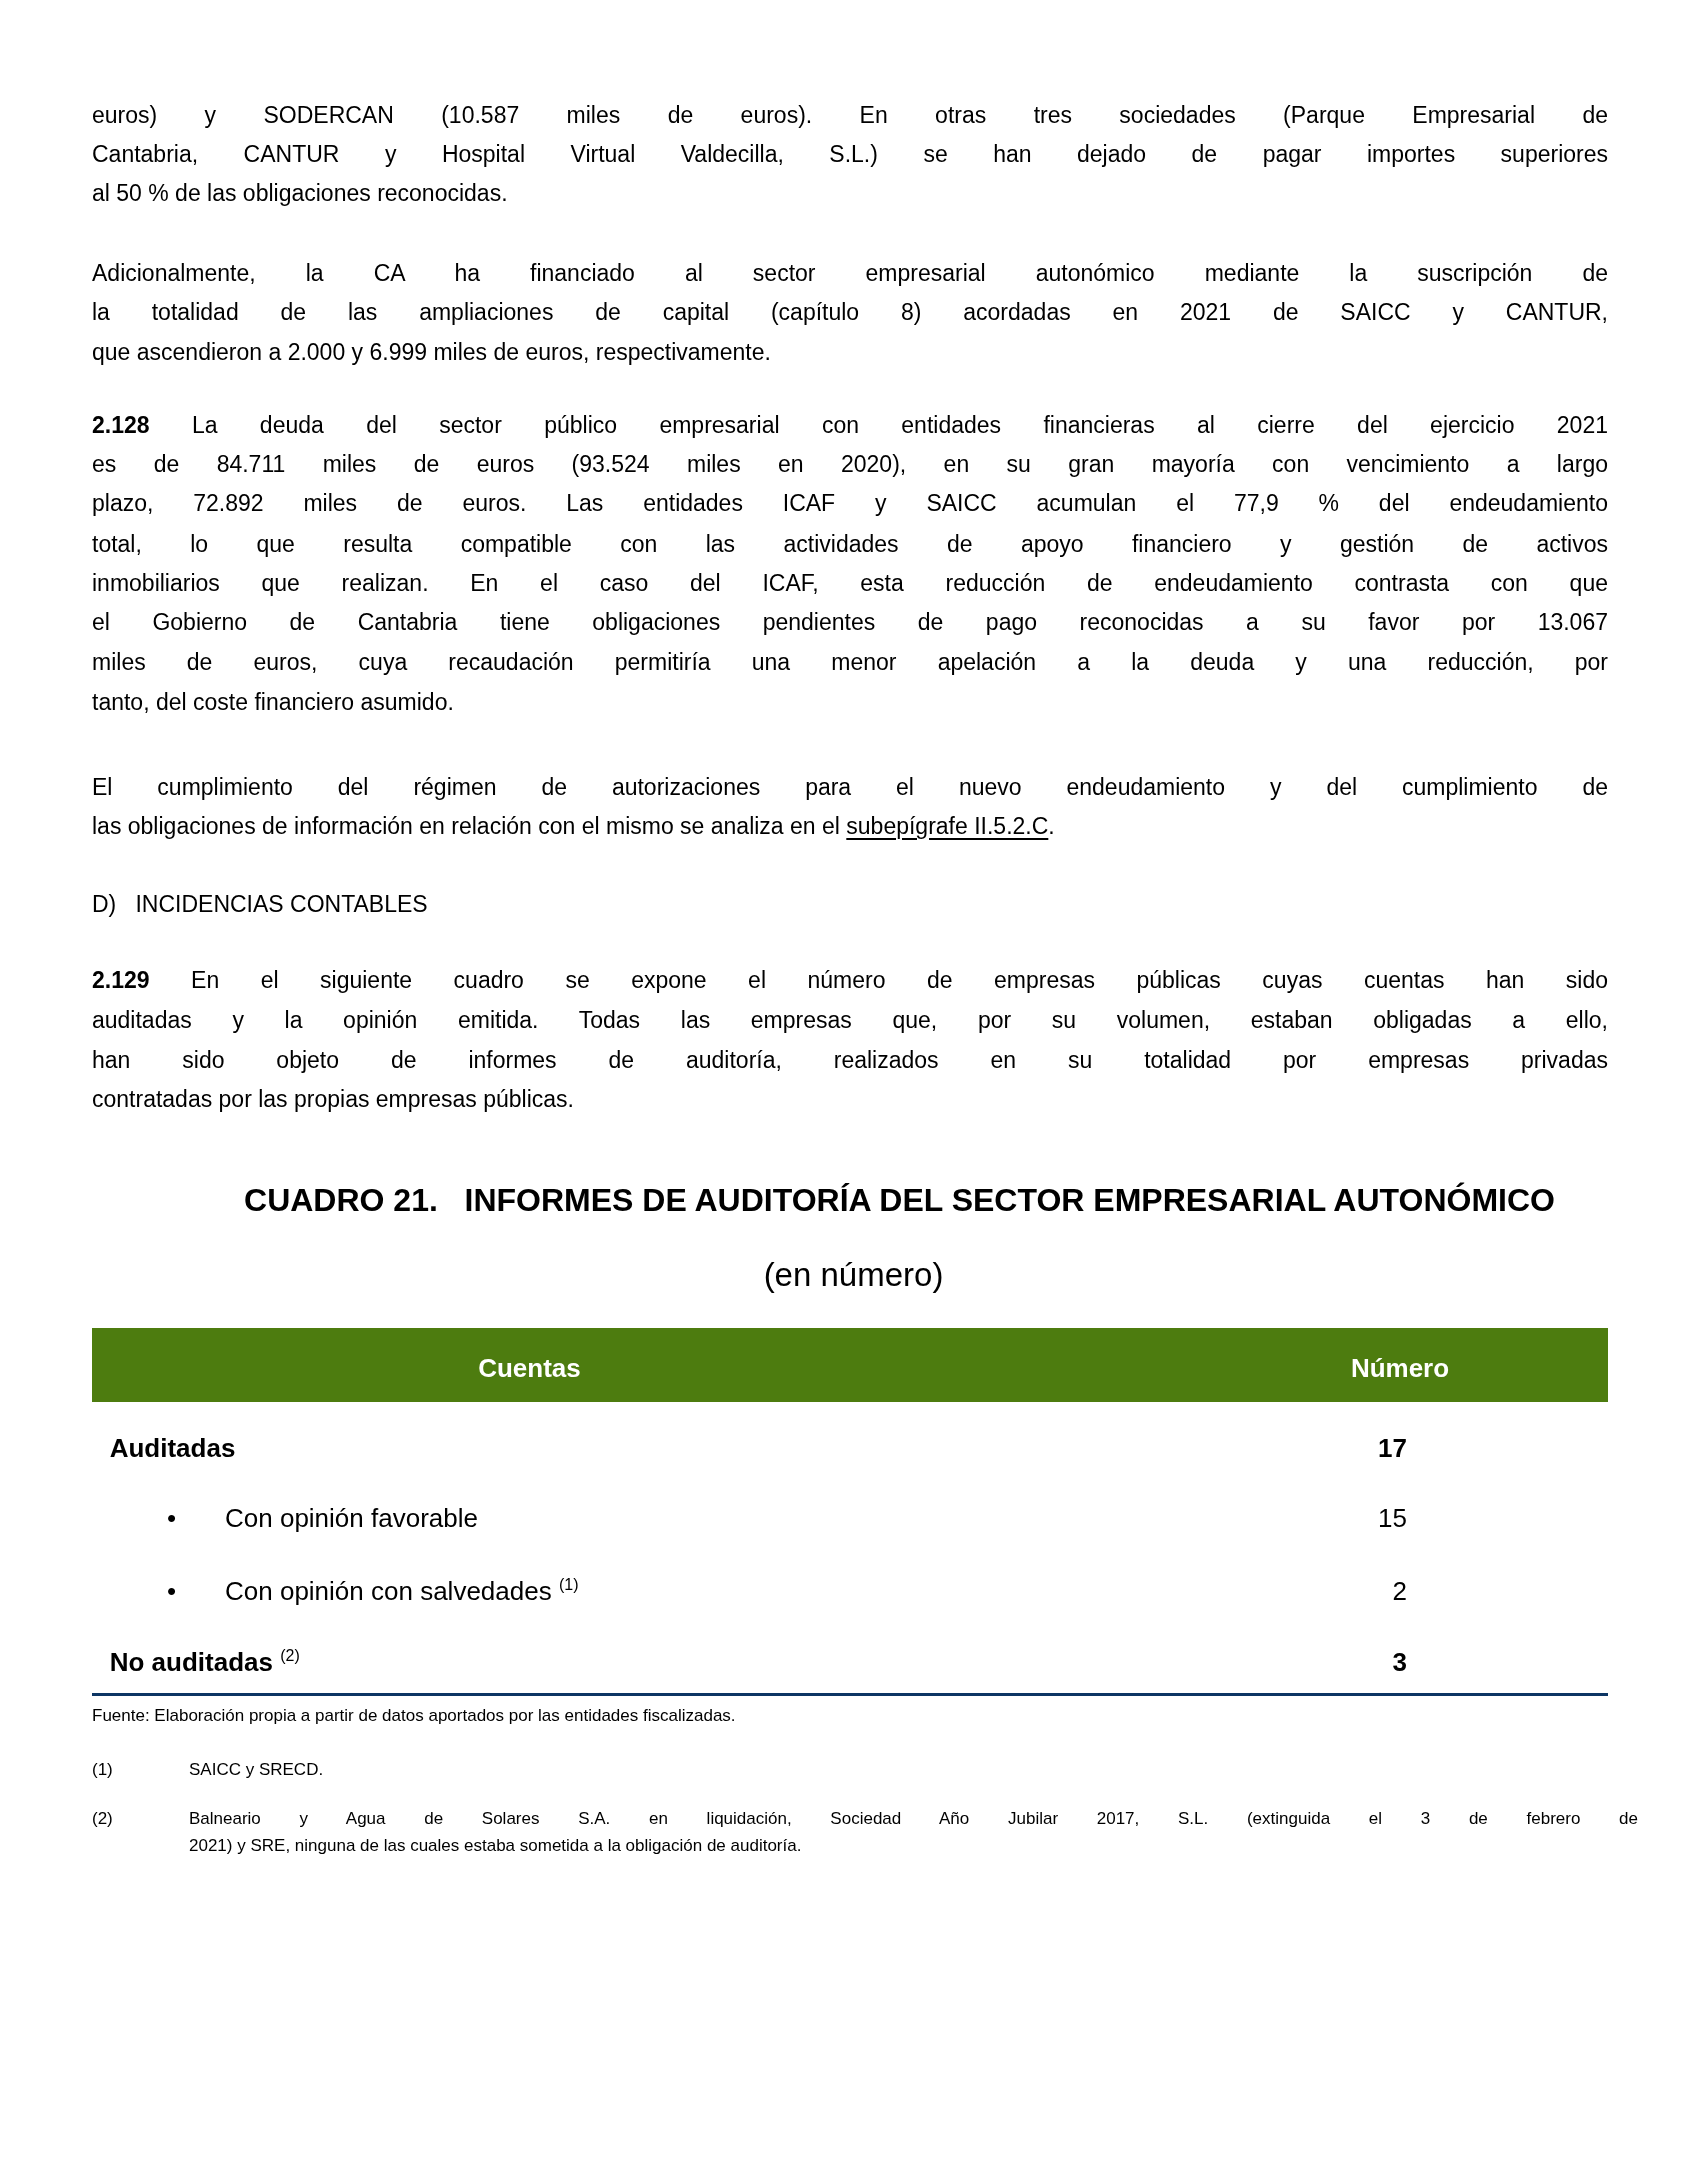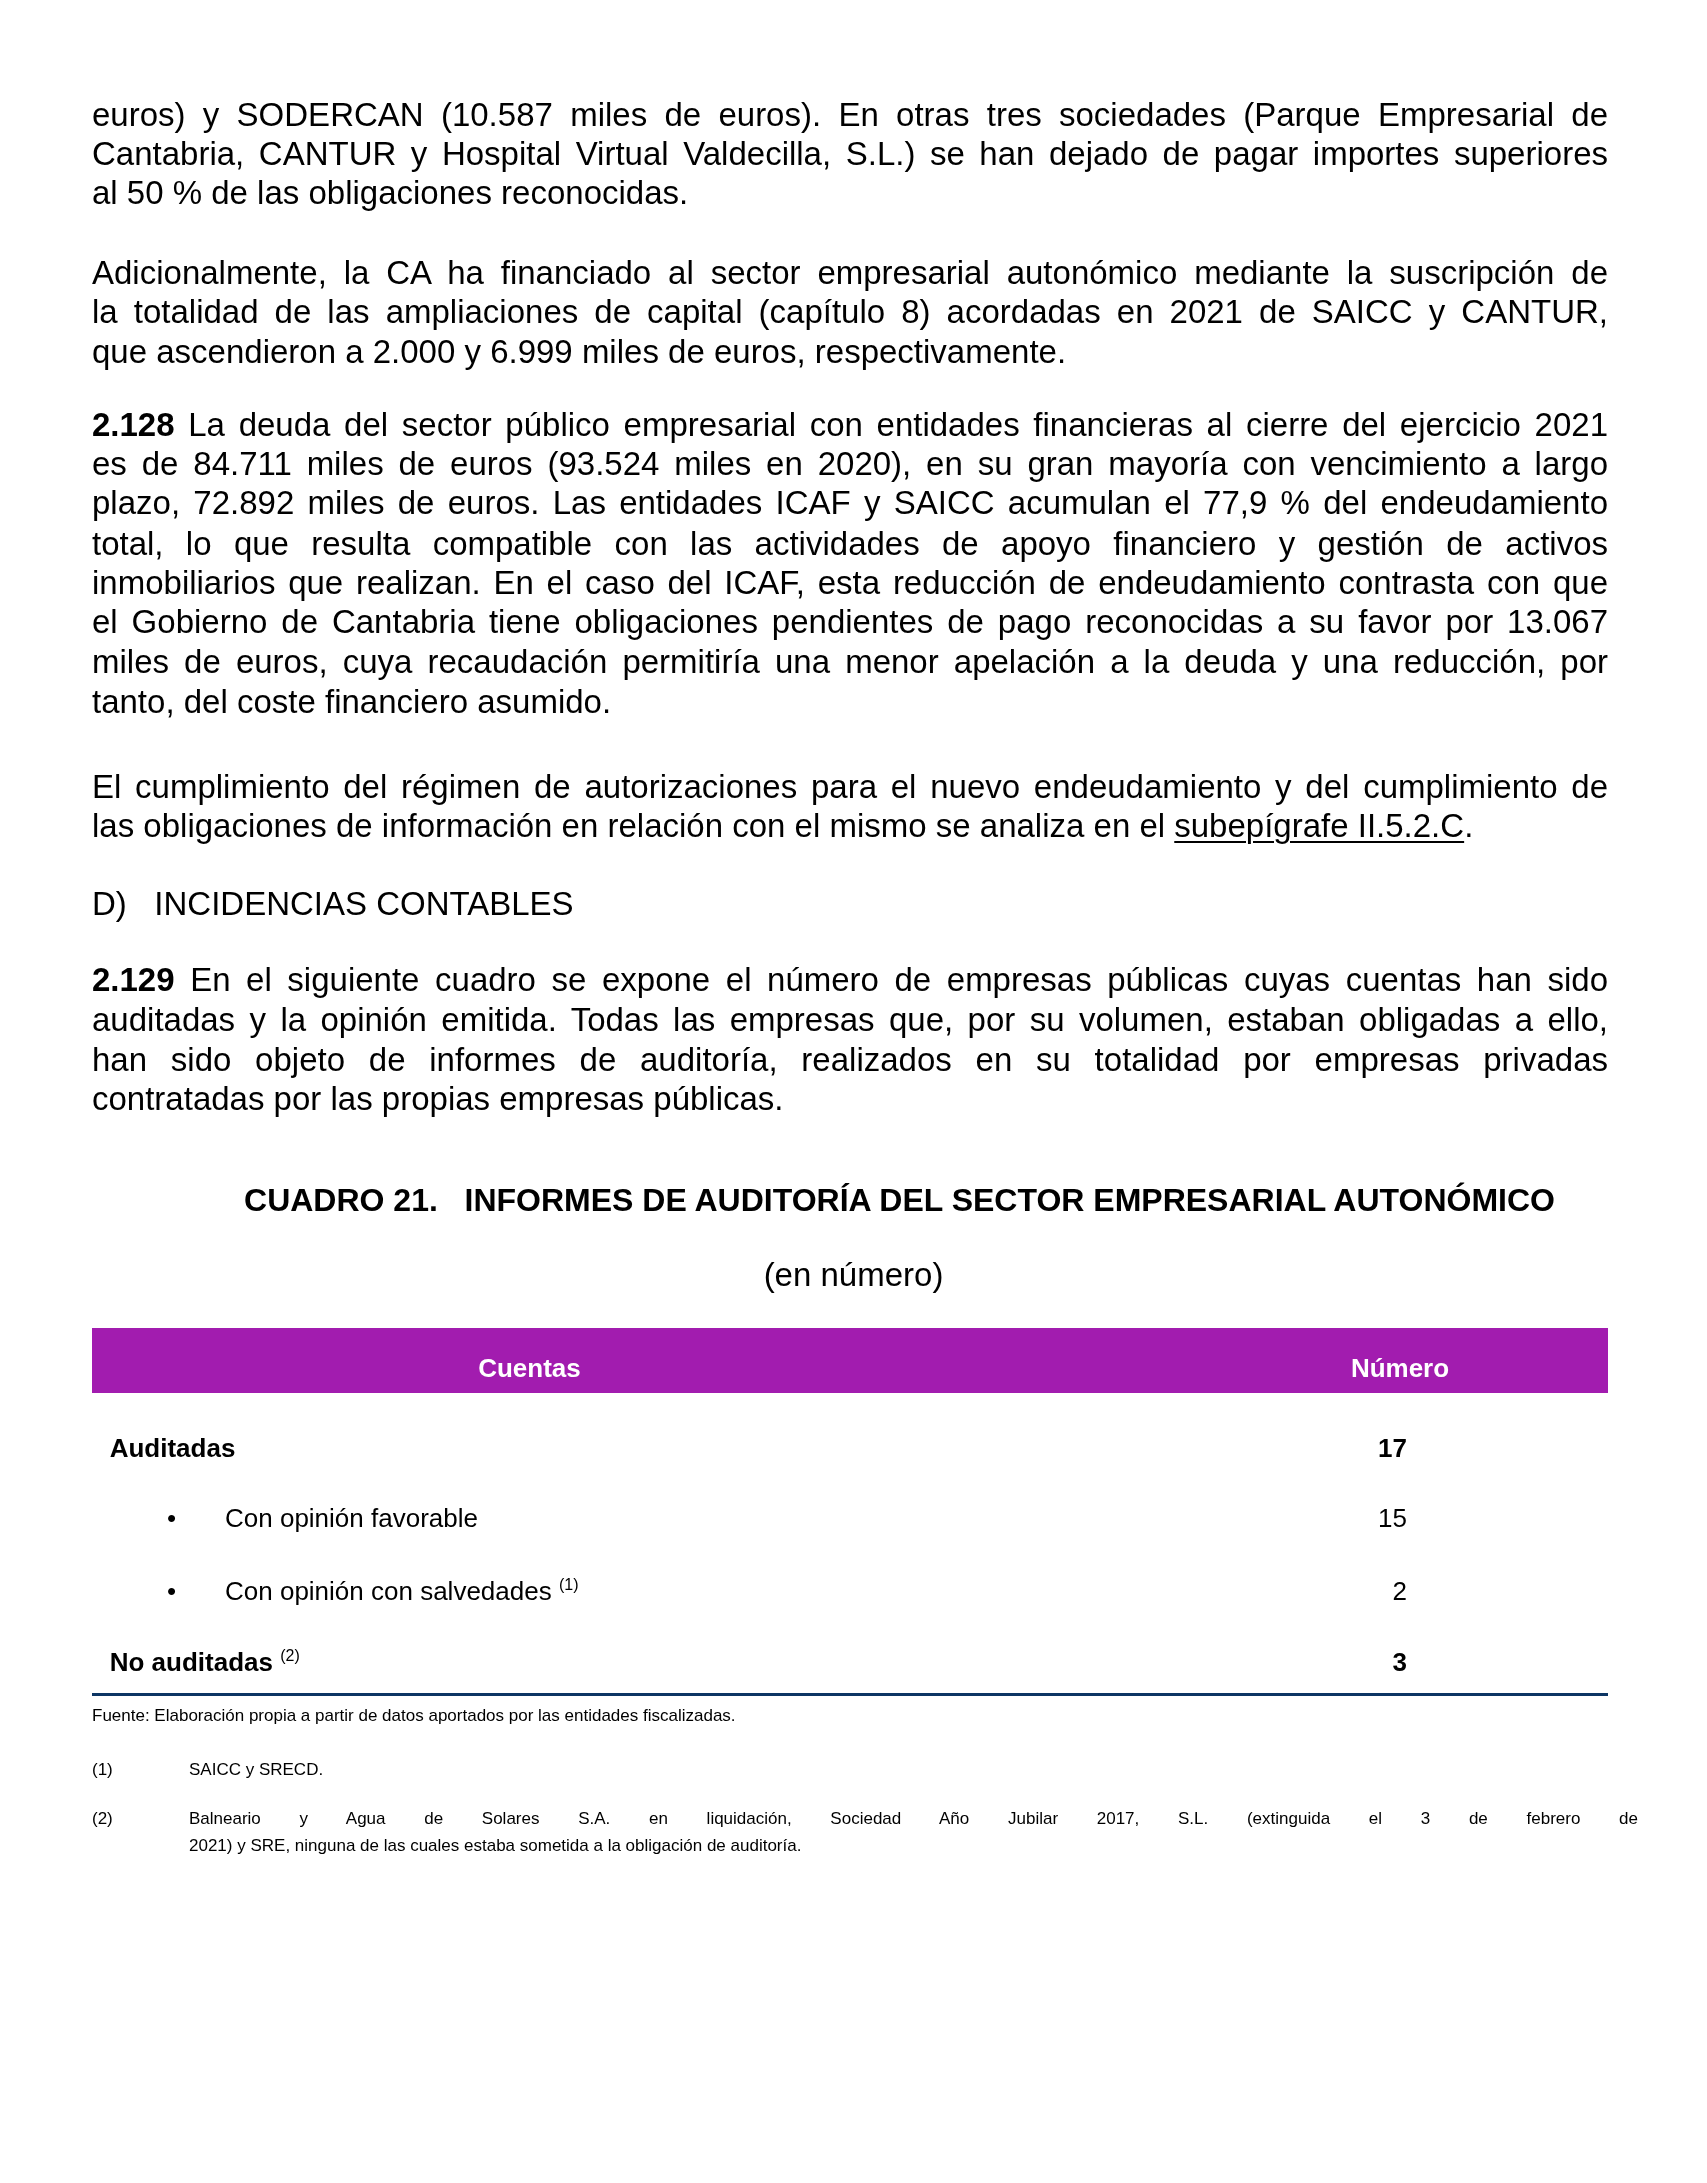--- a/index.html
+++ b/index.html
@@ -1,26 +1,26 @@
 <!DOCTYPE html>
 <html style="font-size:13px"><head>
 <meta charset="utf-8">
 <style>
   html, body { margin: 0; padding: 0; background: #ffffff; }
   body { width: 1707px; height: 2183px; position: relative; overflow: hidden;
          font-family: "Liberation Sans", "DejaVu Sans", sans-serif; color: #000; }
-  .line { position: absolute; left: 92px; width: 1516px; font-size: 33px; line-height: 40px;
+  .line { position: absolute; left: 92px; width: 1516px; font-size: 23px; line-height: 40px;
           white-space: nowrap; }
   .justify { text-align: justify; text-align-last: justify; }
   .b { font-weight: bold; }
   .u { text-decoration: underline; text-decoration-thickness: 1.6px; text-underline-offset: 4px; }
   .title { position: absolute; left: 0; width: 1707px; text-align: center; font-size: 32px;
            font-weight: bold; line-height: 40px; white-space: pre; padding-left: 46px; }
   .subtitle { position: absolute; left: 0; width: 1707px; text-align: center; font-size: 33px; line-height: 40px; }
-  .thead { position: absolute; left: 92px; top: 1328px; width: 1516px; height: 65px; background: #a21caf; }
+  .thead { position: absolute; left: 92px; top: 1328px; width: 1516px; height: 74px; background: #4d7c0f; }
   .th { position: absolute; top: 0; height: 81px; line-height: 81px; color: #fff; font-weight: bold; font-size: 26px; text-align: center; }
   .row { position: absolute; left: 92px; width: 1516px; height: 32px; font-size: 26px; line-height: 32px; }
   .row .label { position: absolute; left: 17.7px; top: 0; white-space: nowrap; }
   .row .label.indent { left: 133px; }
   .row .bullet { position: absolute; left: 75px; top: 0; }
   .row .num { position: absolute; right: 201px; top: 0; text-align: right; }
   sup { font-size: 16px; font-weight: normal; vertical-align: 9.6px; line-height: 0; }
   .rule { position: absolute; left: 92px; top: 1693px; width: 1516px; height: 3.2px; background: #0d3564; }
   .fn { position: absolute; left: 92px; width: 1516px; font-size: 17px; line-height: 27px; white-space: nowrap; }
   .fn .mark { position: absolute; left: 0; }

